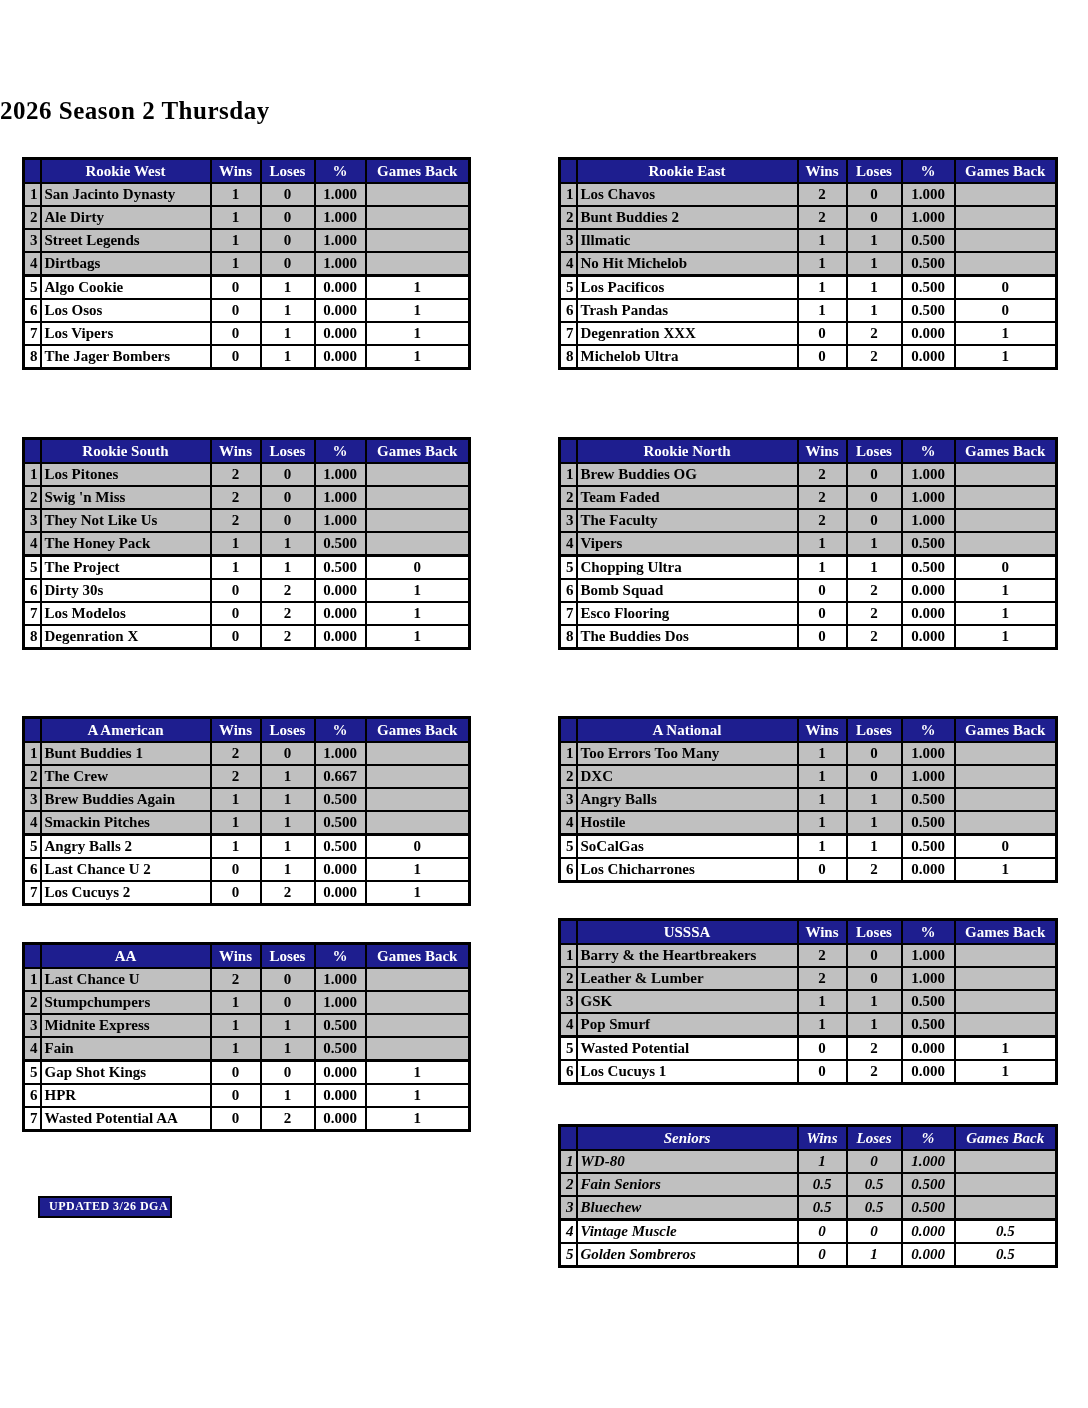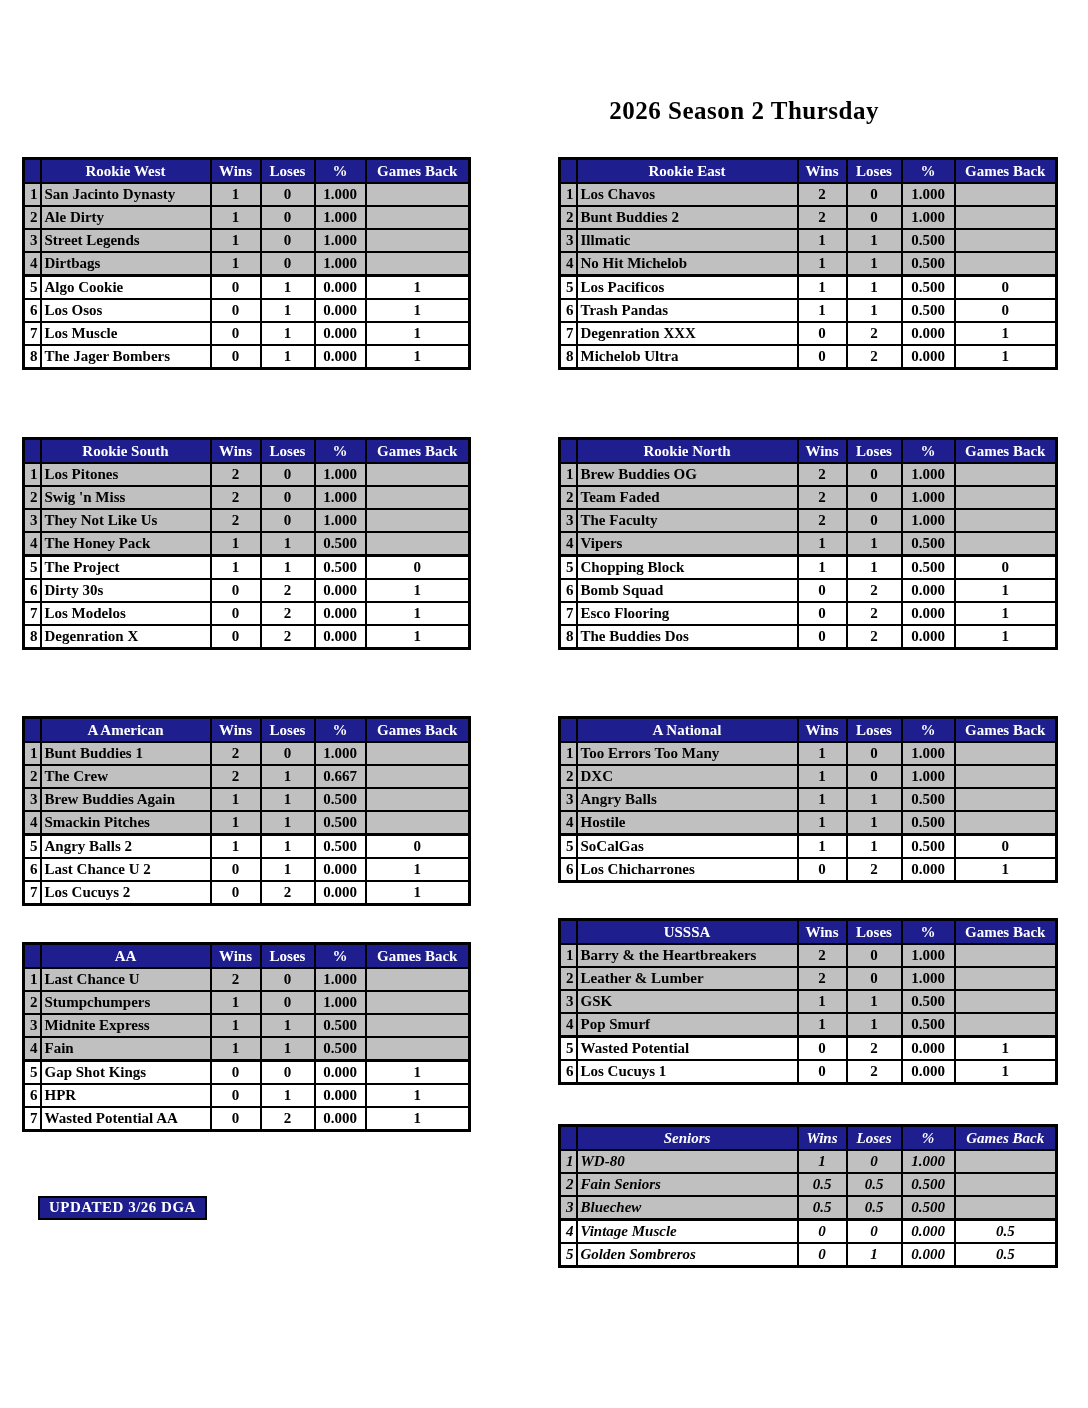--- a/index.html
+++ b/index.html
@@ -12,21 +12,21 @@
   }
   html,body{margin:0;padding:0;}
   body{
     width:1088px;height:1408px;background:#ffffff;
     font-family:"Liberation Serif", serif;
     position:relative;overflow:hidden;
   }
   .page{position:relative;width:1088px;height:1408px;}
   .page-title{
     position:absolute;top:97px;left:0;width:879px;
-    text-align:right;font-size:25px;font-weight:bold;color:var(--text);
+    text-align:left;font-size:25px;font-weight:bold;color:var(--text);
     margin:0;letter-spacing:0.5px;
   }
   table.standings{
     position:absolute;border-collapse:collapse;table-layout:fixed;
     font-weight:bold;color:var(--text);
     border:3px solid var(--border);
   }
   .standings th,.standings td{
     border:2px solid var(--border);
     padding:0 3px;height:21px;overflow:hidden;white-space:nowrap;
@@ -39,21 +39,21 @@
   .standings tbody tr.shaded td{background:var(--shaded);}
   .standings tbody tr.unshaded td{background:var(--unshaded);}
   .standings tbody tr.divider td{border-top:3px solid var(--border);}
   .standings td.rank{text-align:right;padding:0 2px;}
   .standings td.team{text-align:left;}
   .standings td.num{text-align:center;}
   .updated-badge{
     position:absolute;left:38px;top:1196px;
     background:var(--header-bg);color:var(--header-text);
     border:2px solid var(--border);
-    font-weight:bold;font-size:15px;padding:1px 9px 2px 9px;
+    font-weight:bold;font-size:12px;padding:1px 2px 2px 9px;
     letter-spacing:0.5px;
   }
 </style>
 </head>
 <body>
 
 <div class="page">
   <h1 class="page-title">2026 Season 2 Thursday</h1>
   <div id="tables-root">
       <table class="standings" style="left: 22px; top: 157px; width: 446px;">
@@ -119,21 +119,21 @@
           <tr class="unshaded">
             <td class="rank">6</td>
             <td class="team">Los Osos</td>
             <td class="num">0</td>
             <td class="num">1</td>
             <td class="num">0.000</td>
             <td class="num">1</td>
           </tr>
           <tr class="unshaded">
             <td class="rank">7</td>
-            <td class="team">Los Muscle</td>
+            <td class="team">Los Vipers</td>
             <td class="num">0</td>
             <td class="num">1</td>
             <td class="num">0.000</td>
             <td class="num">1</td>
           </tr>
           <tr class="unshaded">
             <td class="rank">8</td>
             <td class="team">The Jager Bombers</td>
             <td class="num">0</td>
             <td class="num">1</td>
@@ -361,21 +361,21 @@
           <tr class="shaded">
             <td class="rank">4</td>
             <td class="team">Vipers</td>
             <td class="num">1</td>
             <td class="num">1</td>
             <td class="num">0.500</td>
             <td class="num"></td>
           </tr>
           <tr class="unshaded divider">
             <td class="rank">5</td>
-            <td class="team">Chopping Block</td>
+            <td class="team">Chopping Ultra</td>
             <td class="num">1</td>
             <td class="num">1</td>
             <td class="num">0.500</td>
             <td class="num">0</td>
           </tr>
           <tr class="unshaded">
             <td class="rank">6</td>
             <td class="team">Bomb Squad</td>
             <td class="num">0</td>
             <td class="num">2</td>

